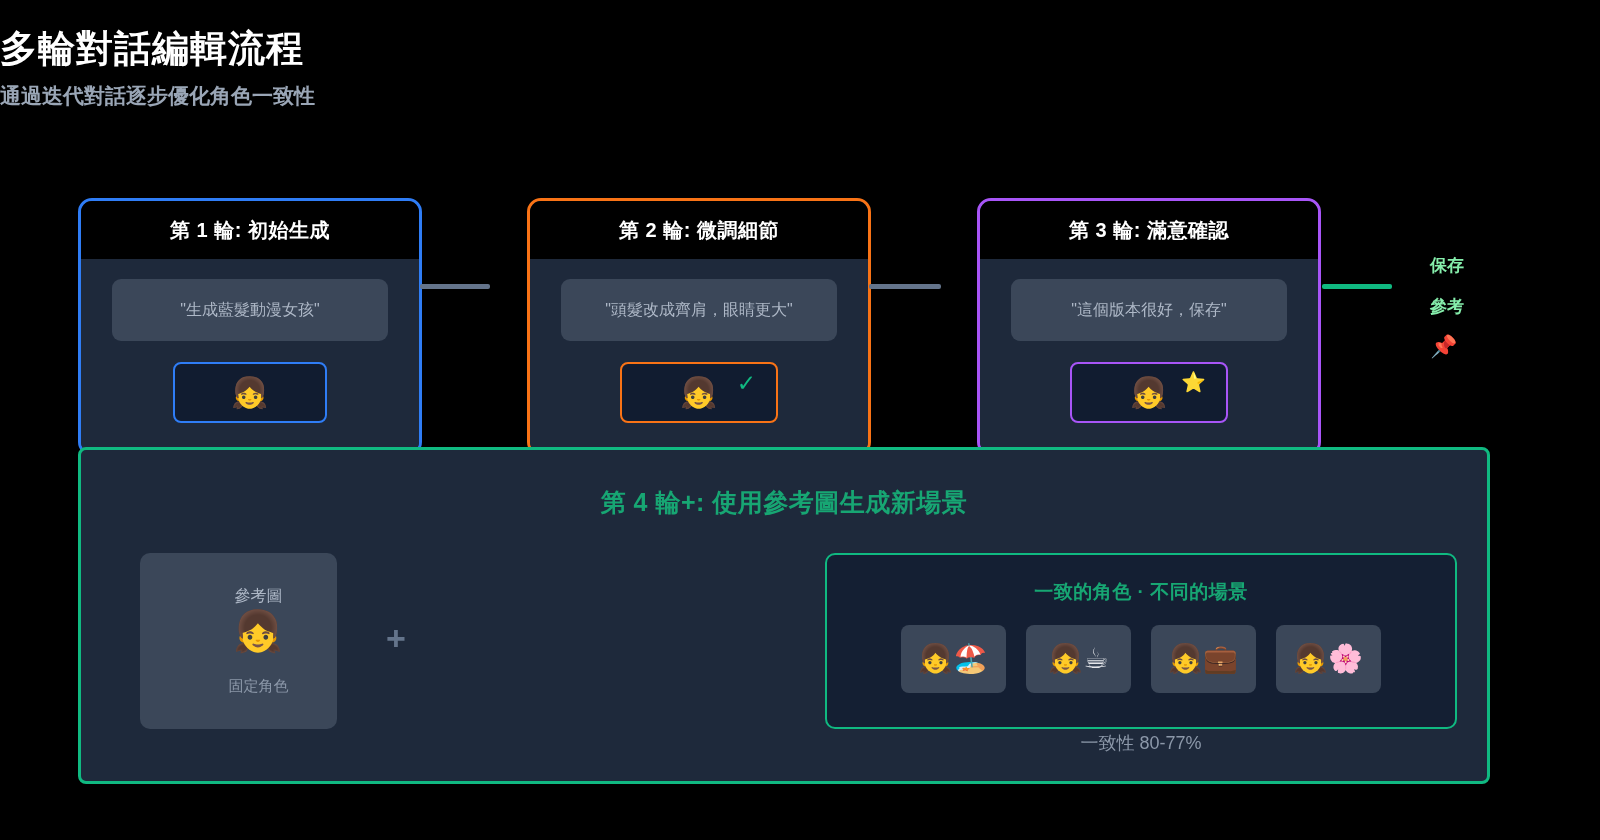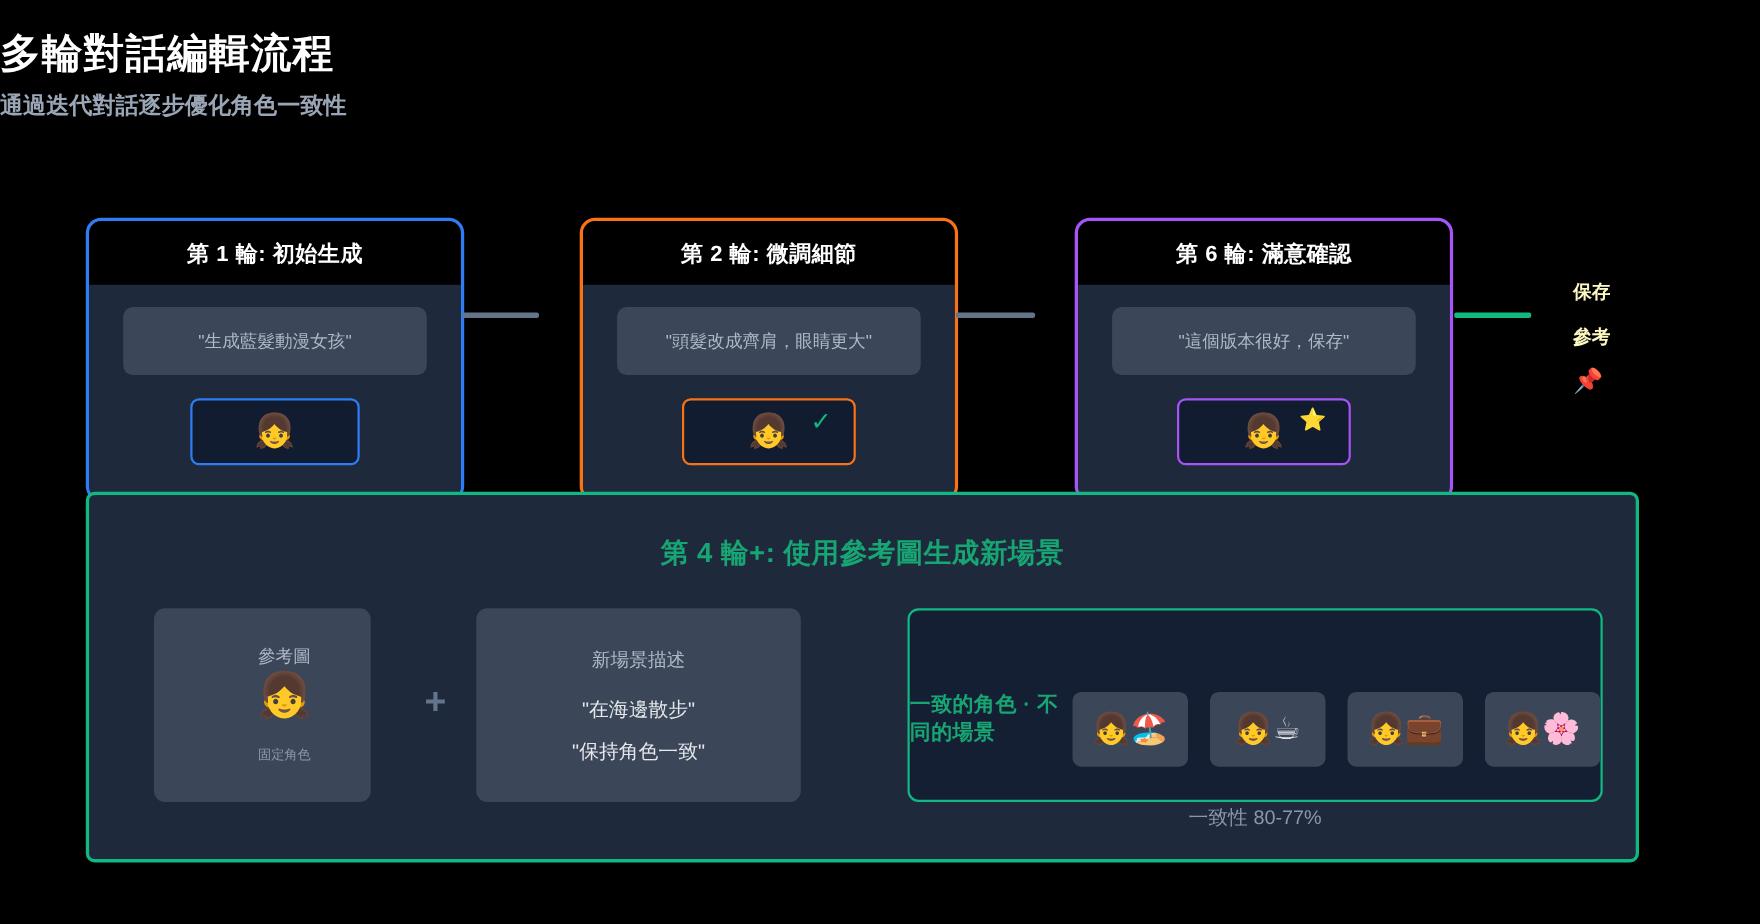--- a/index.html
+++ b/index.html
@@ -134,21 +134,21 @@
   .save-ref {
     position: absolute;
     left: 1430px;
     top: 96px;
     width: 140px;
     text-align: left;
   }
   .save-ref .line {
     font-size: 17px;
     font-weight: bold;
-    color: #fef9c3;
+    color: #86efac;
     margin-bottom: 18px;
     white-space: nowrap;
   }
   .save-ref .pin { font-size: 22px; line-height: 1; }
 
   
   .round4-panel {
     position: absolute;
     left: 78px;
     top: 447px;
@@ -182,21 +182,21 @@
     border-radius: 10px;
     display: flex;
     flex-direction: column;
     align-items: center;
     justify-content: center;
     box-sizing: border-box;
     padding-left: 40px;
   }
   .ref-label { font-size: 16px; color: #aeb8c7; margin-bottom: 2px; }
   .ref-emoji { font-size: 40px; line-height: 1.1; }
-  .ref-caption { font-size: 12px; color: #8c98a9; margin-top: 24px; }
+  .ref-caption { font-size: 15px; color: #8c98a9; margin-top: 24px; }
 
   .op {
     position: absolute;
     top: 78px;
     color: #64748b;
     font-size: 34px;
     font-weight: bold;
     line-height: 1;
   }
   .op-plus { left: 305px; }
@@ -234,20 +234,21 @@
     position: absolute;
     left: 744px;
     top: 10px;
     width: 632px;
     height: 176px;
     border: 2px solid #10b981;
     border-radius: 10px;
     background: #141f33;
     box-sizing: border-box;
     display: flex;
+    flex-direction: column;
     align-items: center;
     padding-top: 24px;
   }
   .results-title {
     font-size: 19px;
     font-weight: bold;
     color: #17a673;
     letter-spacing: 0.5px;
   }
   .results-tiles {
@@ -301,21 +302,21 @@
     <div class="card-body">
       <div class="prompt-box">"頭髮改成齊肩，眼睛更大"</div>
       <div class="thumb-frame">
         <span class="thumb-emoji">👧</span>
         <span class="thumb-badge badge-check">✓</span>
       </div>
     </div>
   </div>
 
   <div class="round-card c3">
-    <div class="card-header">第 6 輪: 滿意確認</div>
+    <div class="card-header">第 3 輪: 滿意確認</div>
     <div class="card-body">
       <div class="prompt-box">"這個版本很好，保存"</div>
       <div class="thumb-frame">
         <span class="thumb-emoji">👧</span>
         <span class="thumb-badge">⭐</span>
       </div>
     </div>
   </div>
 
   <div class="connector gray conn-1"></div>
@@ -335,25 +336,20 @@
   <div class="round4-flow">
 
     <div class="ref-card">
       <div class="ref-label">參考圖</div>
       <div class="ref-emoji">👧</div>
       <div class="ref-caption">固定角色</div>
     </div>
 
     <div class="op op-plus">+</div>
 
-    <div class="prompt-card">
-      <div class="ptitle">新場景描述</div>
-      <div class="pline">"在海邊散步"</div>
-      <div class="pline">"保持角色一致"</div>
-    </div>
 
     <div class="op op-equals">
       <div class="bar"></div>
       <div class="bar"></div>
     </div>
 
     <div class="results-card">
       <div class="results-title">一致的角色 · 不同的場景</div>
       <div class="results-tiles">
         <div class="result-tile">👧🏖️</div>

